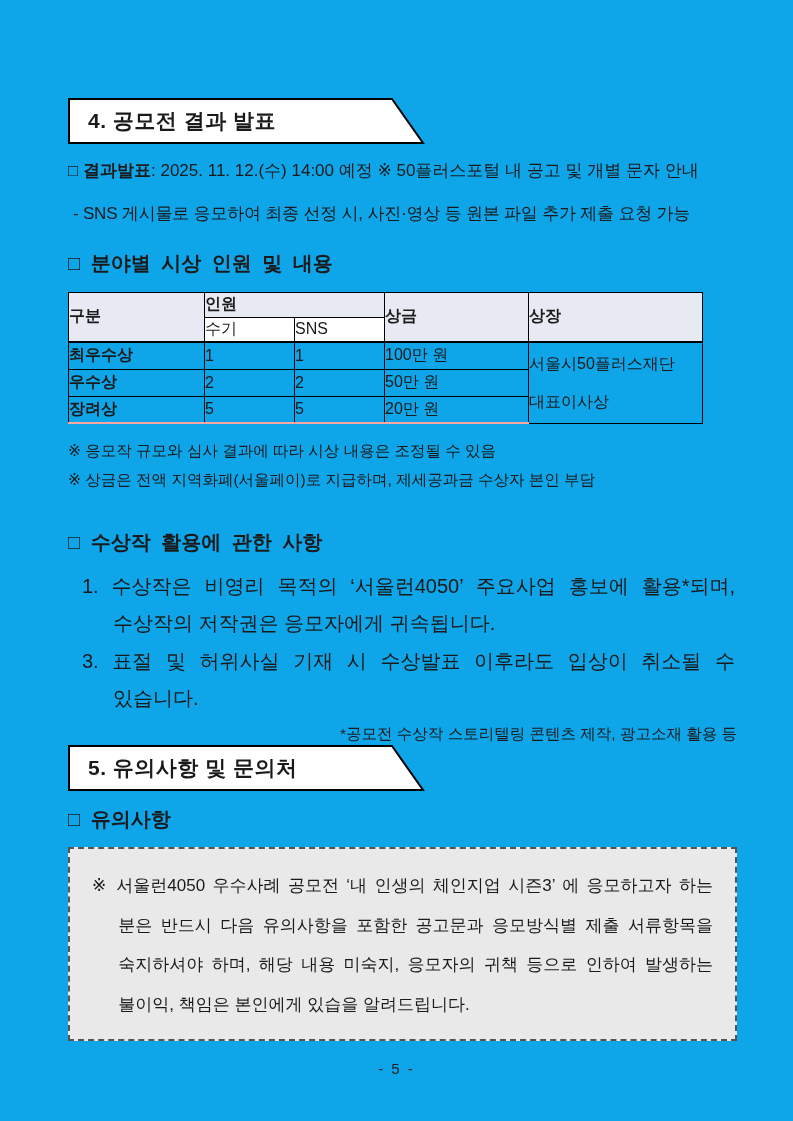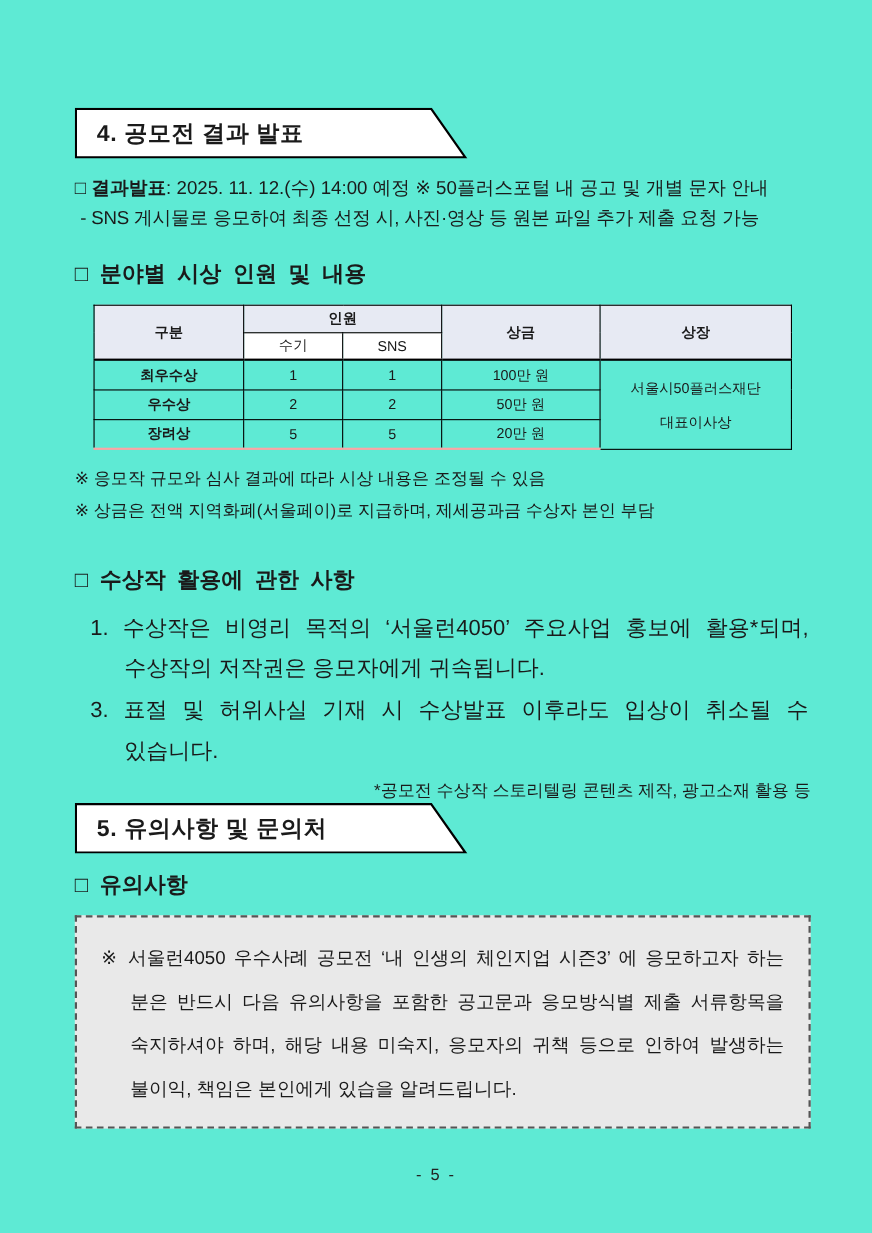--- a/index.html
+++ b/index.html
@@ -2,21 +2,21 @@
 <html><head>
 <meta charset="utf-8">
 <style>
   * { margin: 0; padding: 0; box-sizing: border-box; }
   html, body { background: #ffffff; }
   body { font-family: "Liberation Sans", "DejaVu Sans", sans-serif; color: #1a1a1a; }
   .page {
     position: relative;
     width: 793px;
     height: 1121px;
-    background: #5eead4;
+    background: #0ea5e9;
     overflow: hidden;
   }
   .content {
     position: absolute;
     left: 68px;
     right: 56px;
     top: 98px;
   }
 
   
@@ -34,39 +34,38 @@
     transform: translateY(-50%);
     font-size: 21px;
     font-weight: 800;
     letter-spacing: 0.5px;
     white-space: nowrap;
   }
 
   .line { font-size: 17px; line-height: 1.55; word-break: keep-all; }
   .bold { font-weight: bold; }
 
-  .result-line { margin-bottom: 2px; }
+  .result-line { margin-bottom: 17px; }
   .result-subline { margin-bottom: 22px; padding-left: 5px; letter-spacing: -0.2px; }
 
   .sub-heading {
     font-size: 20px;
     font-weight: bold;
     word-spacing: 5px;
     margin-bottom: 15px;
   }
 
   
   table.award {
     border-collapse: collapse;
-    margin-left: 17px;
     margin-bottom: 13px;
     table-layout: fixed;
     width: 634px;
-    font-size: 13px;
-    text-align: center;
+    font-size: 16px;
+    text-align: left;
   }
   table.award th, table.award td {
     border: 1px solid #000;
     padding: 0;
     vertical-align: middle;
   }
   table.award thead th { background: #e7eaf3; font-weight: bold; height: 25px; }
   table.award thead tr.subrow th { background: #ffffff; font-weight: normal; height: 25px; }
   table.award { border-top: 1.5px solid #000; }
   table.award tbody tr td { height: 27px; }

